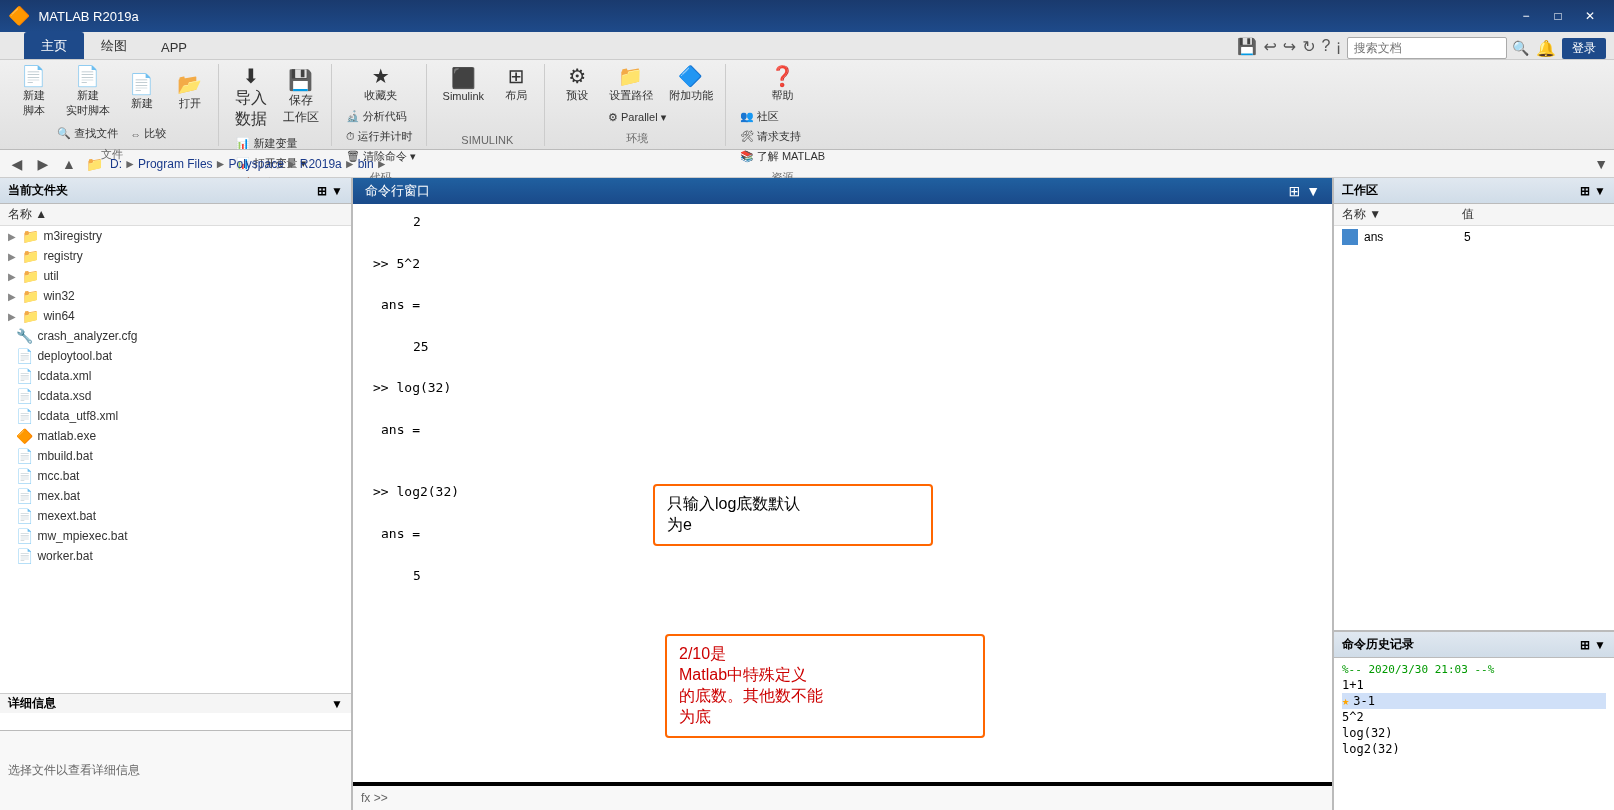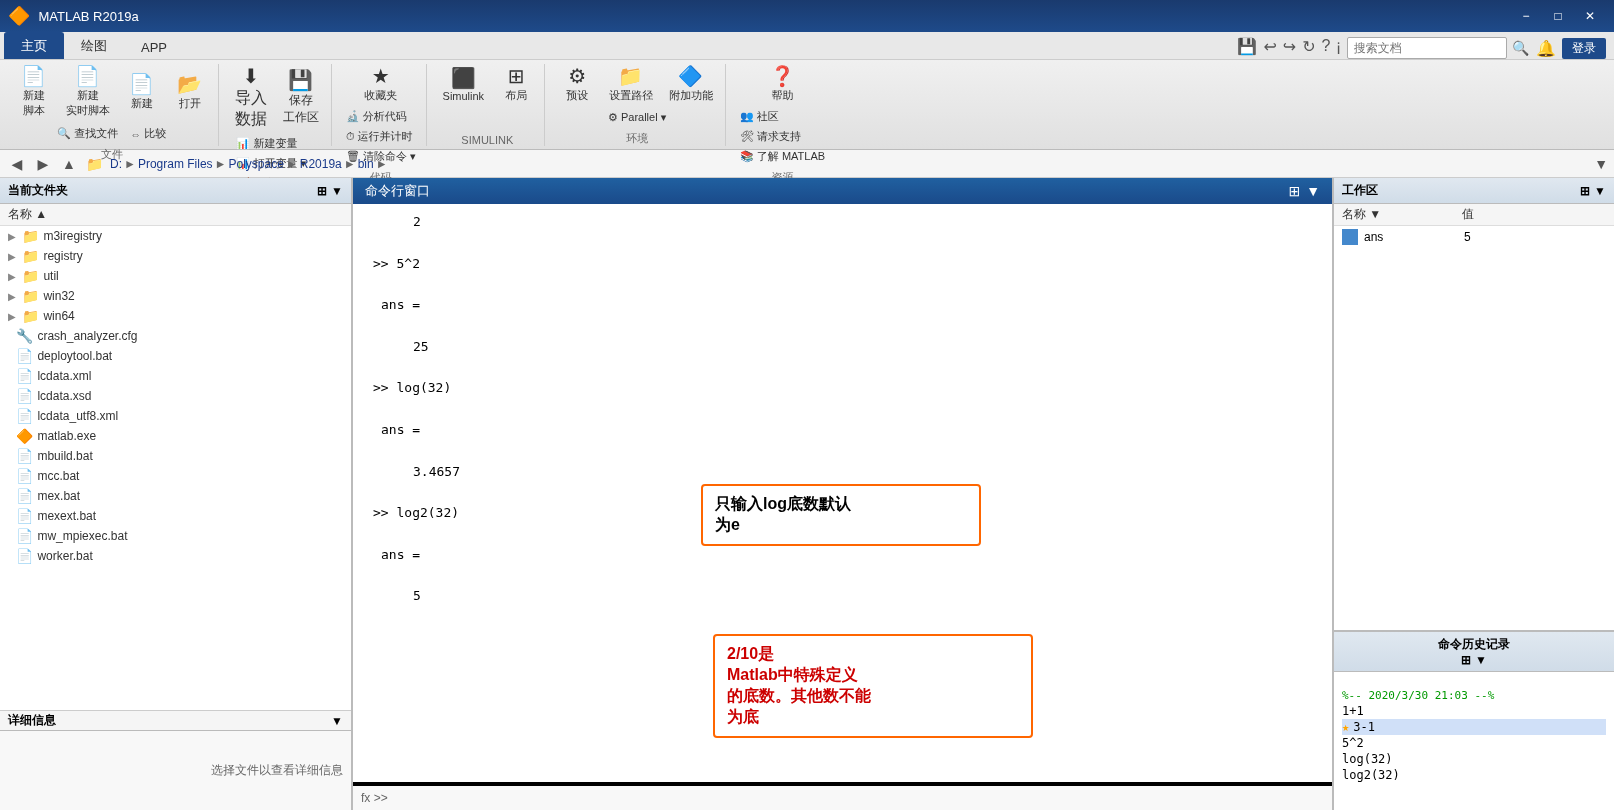--- a/index.html
+++ b/index.html
@@ -36,20 +36,21 @@
       cursor: pointer;
       border: 1px solid transparent;
       border-bottom: none;
       border-radius: 3px 3px 0 0;
       color: #333;
     }
     .menu-tab.active {
       background: #1e4a8a;
       color: white;
       border-color: #1e4a8a;
+      margin-left: 20px;
     }
 
     
     #toolbar {
       background: linear-gradient(to bottom, #f0f0f0, #e0e0e0);
       border-bottom: 1px solid #bbb;
       height: 90px;
       display: flex;
       align-items: flex-start;
       padding: 4px 6px;
@@ -177,22 +178,23 @@
     .file-icon { margin-right: 4px; font-size: 14px; }
     .expand-arrow { font-size: 10px; color: #888; margin-right: 2px; width: 12px; }
     #filepanel-details {
       height: 80px;
       border-top: 1px solid #bbb;
       padding: 8px;
       font-size: 12px;
       color: #666;
       display: flex;
       align-items: center;
-      justify-content: flex-end;
+      justify-content: flex-start;
       background: #f8f8f8;
+      margin-top: 17px;
     }
     .panel-header-toggle { font-size: 12px; cursor: pointer; }
 
     
     #cmdpanel {
       flex: 1;
       background: white;
       display: flex;
       flex-direction: column;
       border-right: 2px solid #bbb;
@@ -219,24 +221,23 @@
     .cmd-ans-label { color: #000; padding-left: 8px; }
     .cmd-ans-value { color: #000; padding-left: 40px; }
     .annotation-box {
       position: absolute;
       border: 2px solid #ff6600;
       border-radius: 4px;
       background: rgba(255,255,255,0.95);
       padding: 8px 12px;
       font-family: 'Microsoft YaHei', Arial, sans-serif;
       font-size: 16px;
-      font-weight: bold;
+      font-weight: normal;
       color: #000;
       pointer-events: none;
-      margin-left: 48px;
     }
     .annotation-red {
       color: #cc0000;
     }
     #cmd-footer {
       height: 28px;
       border-top: 4px solid #000000;
       display: flex;
       align-items: center;
       padding: 0 8px;
@@ -292,34 +293,33 @@
     }
     #histpanel-header {
       background: linear-gradient(to bottom, #e0e8f0, #d0dce8);
       padding: 4px 8px;
       font-size: 12px;
       font-weight: bold;
       border-bottom: 1px solid #bbb;
       display: flex;
       align-items: center;
       justify-content: space-between;
-      flex-direction: column;
     }
     #histlist { flex: 1; overflow-y: auto; padding: 4px 8px; }
     .hist-item {
       font-family: monospace;
       font-size: 12px;
       padding: 1px 0;
       cursor: pointer;
       display: flex;
       align-items: center;
       gap: 4px;
     }
     .hist-item.highlighted { background: #d0e0f8; }
-    .hist-timestamp { color: #009900; font-size: 11px; margin-top: 12px; }
+    .hist-timestamp { color: #009900; font-size: 11px; }
     .hist-star { color: #ffa500; font-size: 12px; }
 
     
     ::-webkit-scrollbar { width: 12px; }
     ::-webkit-scrollbar-track { background: #f0f0f0; }
     ::-webkit-scrollbar-thumb { background: #b0b0b0; border-radius: 3px; }
 
     
     .header-icons { display: flex; gap: 4px; }
   </style>
@@ -643,21 +643,20 @@
       <div class="cmd-line cmd-prompt">&gt;&gt; 5^2</div>
       <div class="cmd-line">&nbsp;</div>
       <div class="cmd-line cmd-ans-label">ans =</div>
       <div class="cmd-line">&nbsp;</div>
       <div class="cmd-line cmd-ans-value">25</div>
       <div class="cmd-line">&nbsp;</div>
       <div class="cmd-line cmd-prompt">&gt;&gt; log(32)</div>
       <div class="cmd-line">&nbsp;</div>
       <div class="cmd-line cmd-ans-label">ans =</div>
       <div class="cmd-line">&nbsp;</div>
-      <div class="cmd-line cmd-ans-value">3.4657</div>
       <div class="cmd-line">&nbsp;</div>
       <div class="cmd-line cmd-prompt">&gt;&gt; log2(32)</div>
       <div class="cmd-line">&nbsp;</div>
       <div class="cmd-line cmd-ans-label">ans =</div>
       <div class="cmd-line">&nbsp;</div>
       <div class="cmd-line cmd-ans-value">5</div>
       <div class="cmd-line">&nbsp;</div>
 
       <div class="annotation-box" style="top: 280px; left: 300px; width: 280px;">
         <span>只输入log底数默认<br>为e</span>

